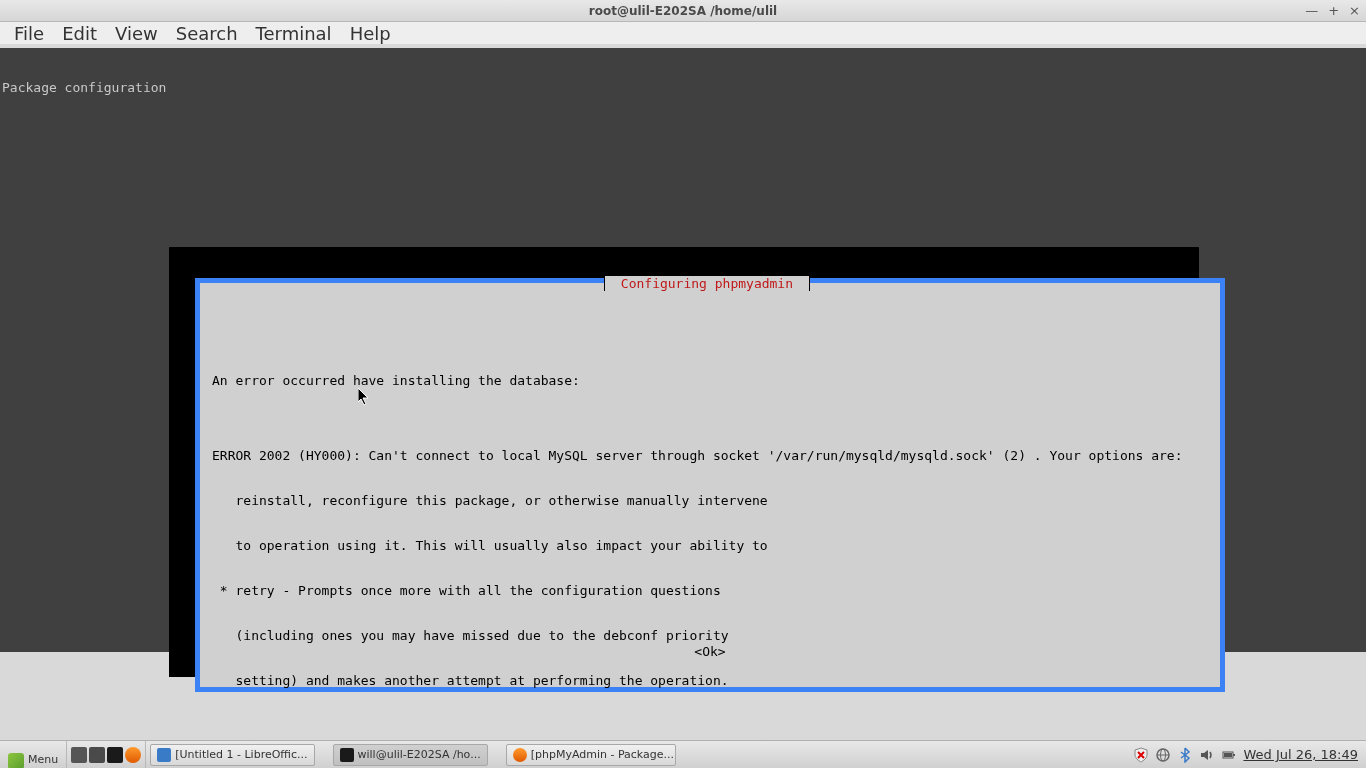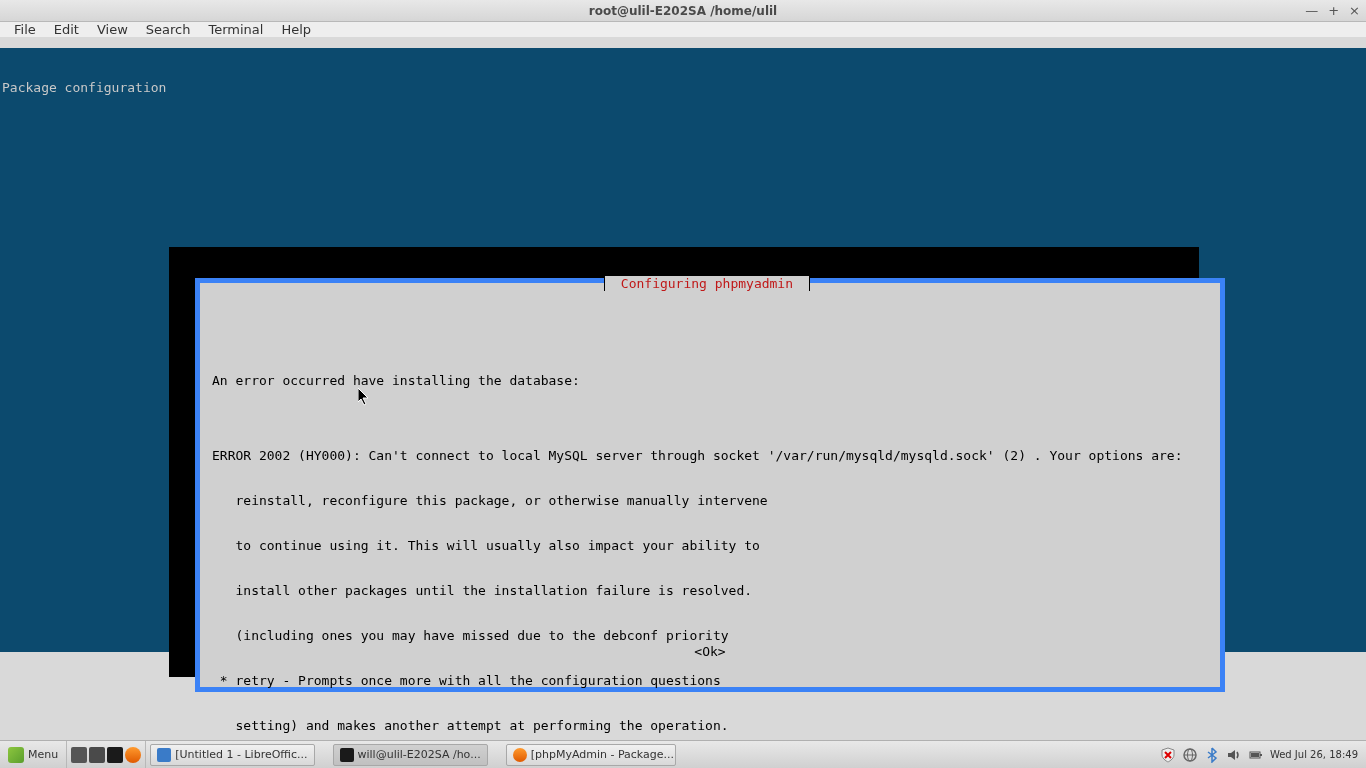--- a/index.html
+++ b/index.html
@@ -31,38 +31,38 @@
 .win-btns {
   position: absolute;
   right: 6px;
   display: flex;
   gap: 10px;
   color: #555;
   font-size: 13px;
 }
 .win-btns span { cursor: pointer; }
 .menubar {
-  height: 15px;
+  height: 22px;
   background: #eeeeee;
   display: flex;
   align-items: center;
   padding: 0 6px;
   gap: 2px;
-  font-size: 13px;
+  font-size: 18px;
   color: #333;
 }
 .menubar span { padding: 3px 8px; cursor: pointer; }
 
 .terminal {
   position: absolute;
   top: 48px;
   left: 0;
   right: 0;
   height: 604px;
-  background: #0c4a6e;
+  background: #404040;
   font-family: "DejaVu Sans Mono", "Liberation Mono", monospace;
   font-size: 13px;
   line-height: 15px;
   color: #d0d0d0;
   white-space: pre;
   padding: 2px;
 }
 .pkg-header { color: #c8c8c8; }
 
 .dialog-wrap {
@@ -120,21 +120,20 @@
   height: 28px;
   background: linear-gradient(#e8e8e8, #d0d0d0);
   border-top: 1px solid #b0b0b0;
   display: flex;
   align-items: center;
   font-size: 11px;
   color: #333;
 }
 .menu-btn {
   display: flex;
-  align-items: center;
   gap: 4px;
   padding: 12px 8px;
   height: 100%;
   border-right: 1px solid #b8b8b8;
 }
 .mint-logo {
   width: 16px; height: 16px;
   background: linear-gradient(135deg,#8dc63f,#5a9e2d);
   border-radius: 3px;
   display: inline-block;
@@ -157,21 +156,21 @@
   height: 22px;
   font-size: 11px;
   max-width: 170px;
   overflow: hidden;
   white-space: nowrap;
 }
 .task.active { background: linear-gradient(#d0d0d0,#c0c0c0); }
 .task-icon { width: 14px; height: 14px; display: inline-block; border-radius: 2px; flex-shrink: 0; }
 .tray { display: flex; align-items: center; gap: 6px; padding: 0 8px; }
 .tray-icon { width: 16px; height: 16px; display: inline-block; }
-.clock { font-size: 10px; color: #333; white-space: nowrap; }
+.clock { font-size: 13px; color: #333; white-space: nowrap; text-decoration: underline; }
 
 .cursor-arrow {
   position: absolute;
   top: 388px;
   left: 358px;
   width: 12px;
   height: 18px;
   pointer-events: none;
 }
 .cursor-arrow svg { display: block; }
@@ -203,24 +202,23 @@
   
   <div class="dialog-wrap">
     <div class="dialog-shadow"></div>
     <div class="dialog">
       <div class="dialog-title-box"> Configuring phpmyadmin </div>
       <div class="dialog-body">
         <div>An error occurred have installing the database:</div>
         <div></div>
         <div>ERROR 2002 (HY000): Can't connect to local MySQL server through socket '/var/run/mysqld/mysqld.sock' (2) . Your options are:</div>
         <div>   reinstall, reconfigure this package, or otherwise manually intervene</div>
-        <div>   to continue using it. This will usually also impact your ability to</div>
-        <div>   install other packages until the installation failure is resolved.</div>
+        <div>   to operation using it. This will usually also impact your ability to</div>
+        <div> * retry - Prompts once more with all the configuration questions</div>
         <div>   (including ones you may have missed due to the debconf priority</div>
-        <div> * retry - Prompts once more with all the configuration questions</div>
         <div>   setting) and makes another attempt at performing the operation.</div>
         
         
         
         
         
         <div></div>
         
 
         

